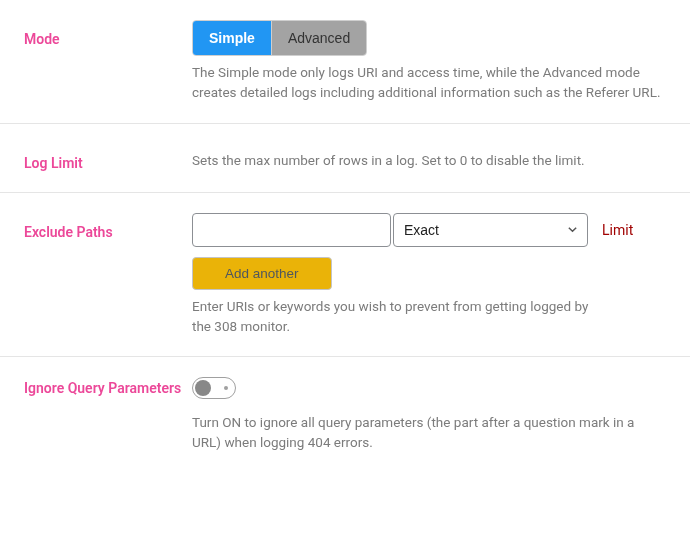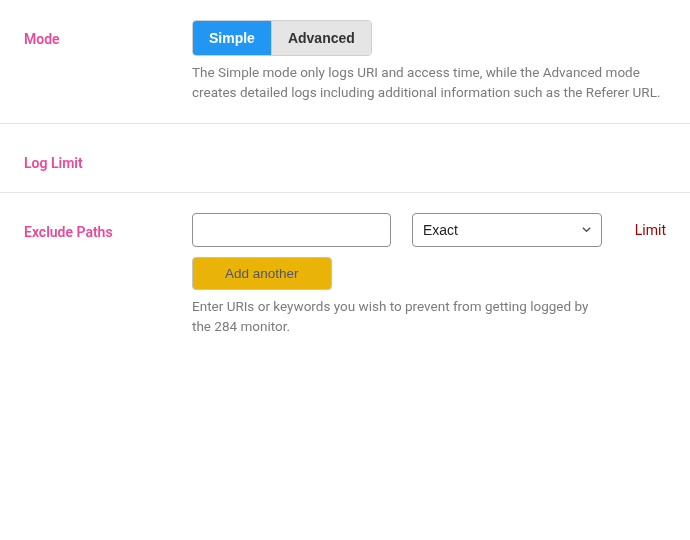--- a/index.html
+++ b/index.html
@@ -46,25 +46,25 @@
   
   .seg-group {
     display: inline-flex;
     border: 1px solid #cfcfcf;
     border-radius: 4px;
     overflow: hidden;
   }
   .seg-btn {
     padding: 9px 16px;
     font-size: 14px;
-    background: #e5e5e5;
+    background: #a3a3a3;
     border: none;
     cursor: pointer;
     color: #333;
-    font-weight: 700;
+    font-weight: 400;
   }
   .seg-btn.active {
     background: #2196f3;
     color: #fff;
     font-weight: 600;
     text-align: right;
   }
   .seg-btn + .seg-btn { border-left: 1px solid #cfcfcf; }
   
   .text-input {
@@ -73,21 +73,21 @@
     padding: 8px 10px;
     font-size: 14px;
     border: 1px solid #8c8f94;
     border-radius: 4px;
     color: #222;
     background: #fff;
   }
   
   .path-row {
     display: flex;
-    gap: 21px;
+    gap: 2px;
     align-items: center;
     margin-bottom: 10px;
   }
   .path-input {
     width: 199px;
     padding: 8px 10px;
     font-size: 14px;
     border: 1px solid #8c8f94;
     border-radius: 4px;
     background: #fff;
@@ -181,20 +181,21 @@
       </div>
       <div class="helptext">The Simple mode only logs URI and access time, while the Advanced mode creates detailed logs including additional information such as the Referer URL.</div>
     </div>
   </div>
 
   <div class="row">
     <div class="label-col">
       <span class="label">Log Limit</span>
     </div>
     <div class="field-col">
+      <div class="helptext">Sets the max number of rows in a log. Set to 0 to disable the limit.</div>
     </div>
   </div>
 
   <div class="row">
     <div class="label-col">
       <span class="label">Exclude Paths</span>
     </div>
     <div class="field-col">
       <div class="path-row">
         <input type="text" class="path-input" value="" style="">
@@ -204,18 +205,30 @@
           </select>
           <span class="select-chevron">
             <svg width="11" height="11" viewBox="0 0 12 12">
                 <path d="M2 4 L6 8 L10 4" fill="none" stroke="currentColor" stroke-width="1.6"></path>
               </svg>
           </span>
         </div>
         <a class="remove-link">Limit</a>
       </div>
       <button class="btn-secondary">Add another</button>
-      <div class="helptext narrow">Enter URIs or keywords you wish to prevent from getting logged by the 284 monitor.</div>
-    </div>
-  </div>
-
+      <div class="helptext narrow">Enter URIs or keywords you wish to prevent from getting logged by the 308 monitor.</div>
+    </div>
+  </div>
+
+  <div class="row no-border">
+    <div class="label-col tight">
+      <span class="label">Ignore Query Parameters</span>
+    </div>
+    <div class="field-col">
+      <div class="toggle">
+        <div class="toggle-knob"></div>
+        <div class="toggle-dot"></div>
+      </div>
+      <div class="helptext" style="margin-top:10px;">Turn ON to ignore all query parameters (the part after a question mark in a URL) when logging 404 errors.</div>
+    </div>
+  </div>
 
 </div>
 
 </body></html>

